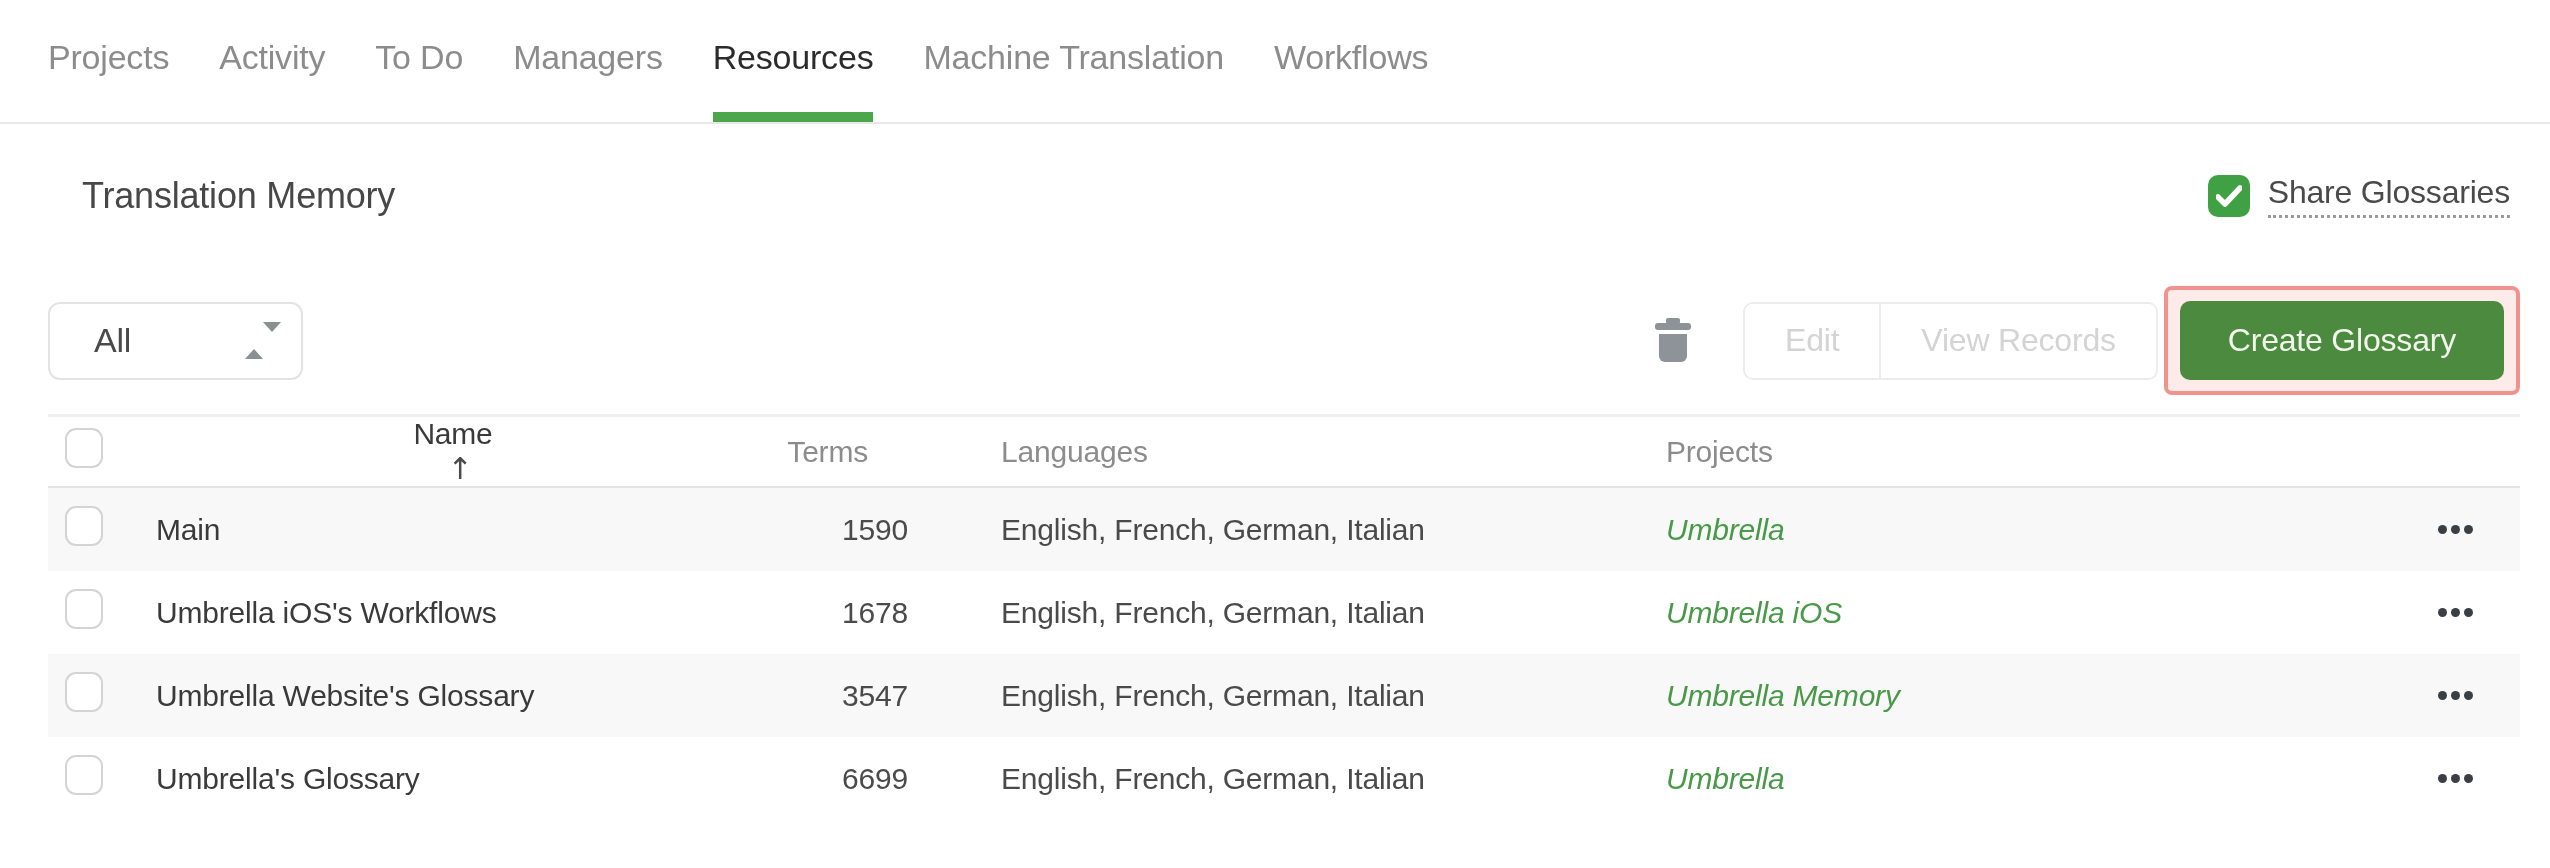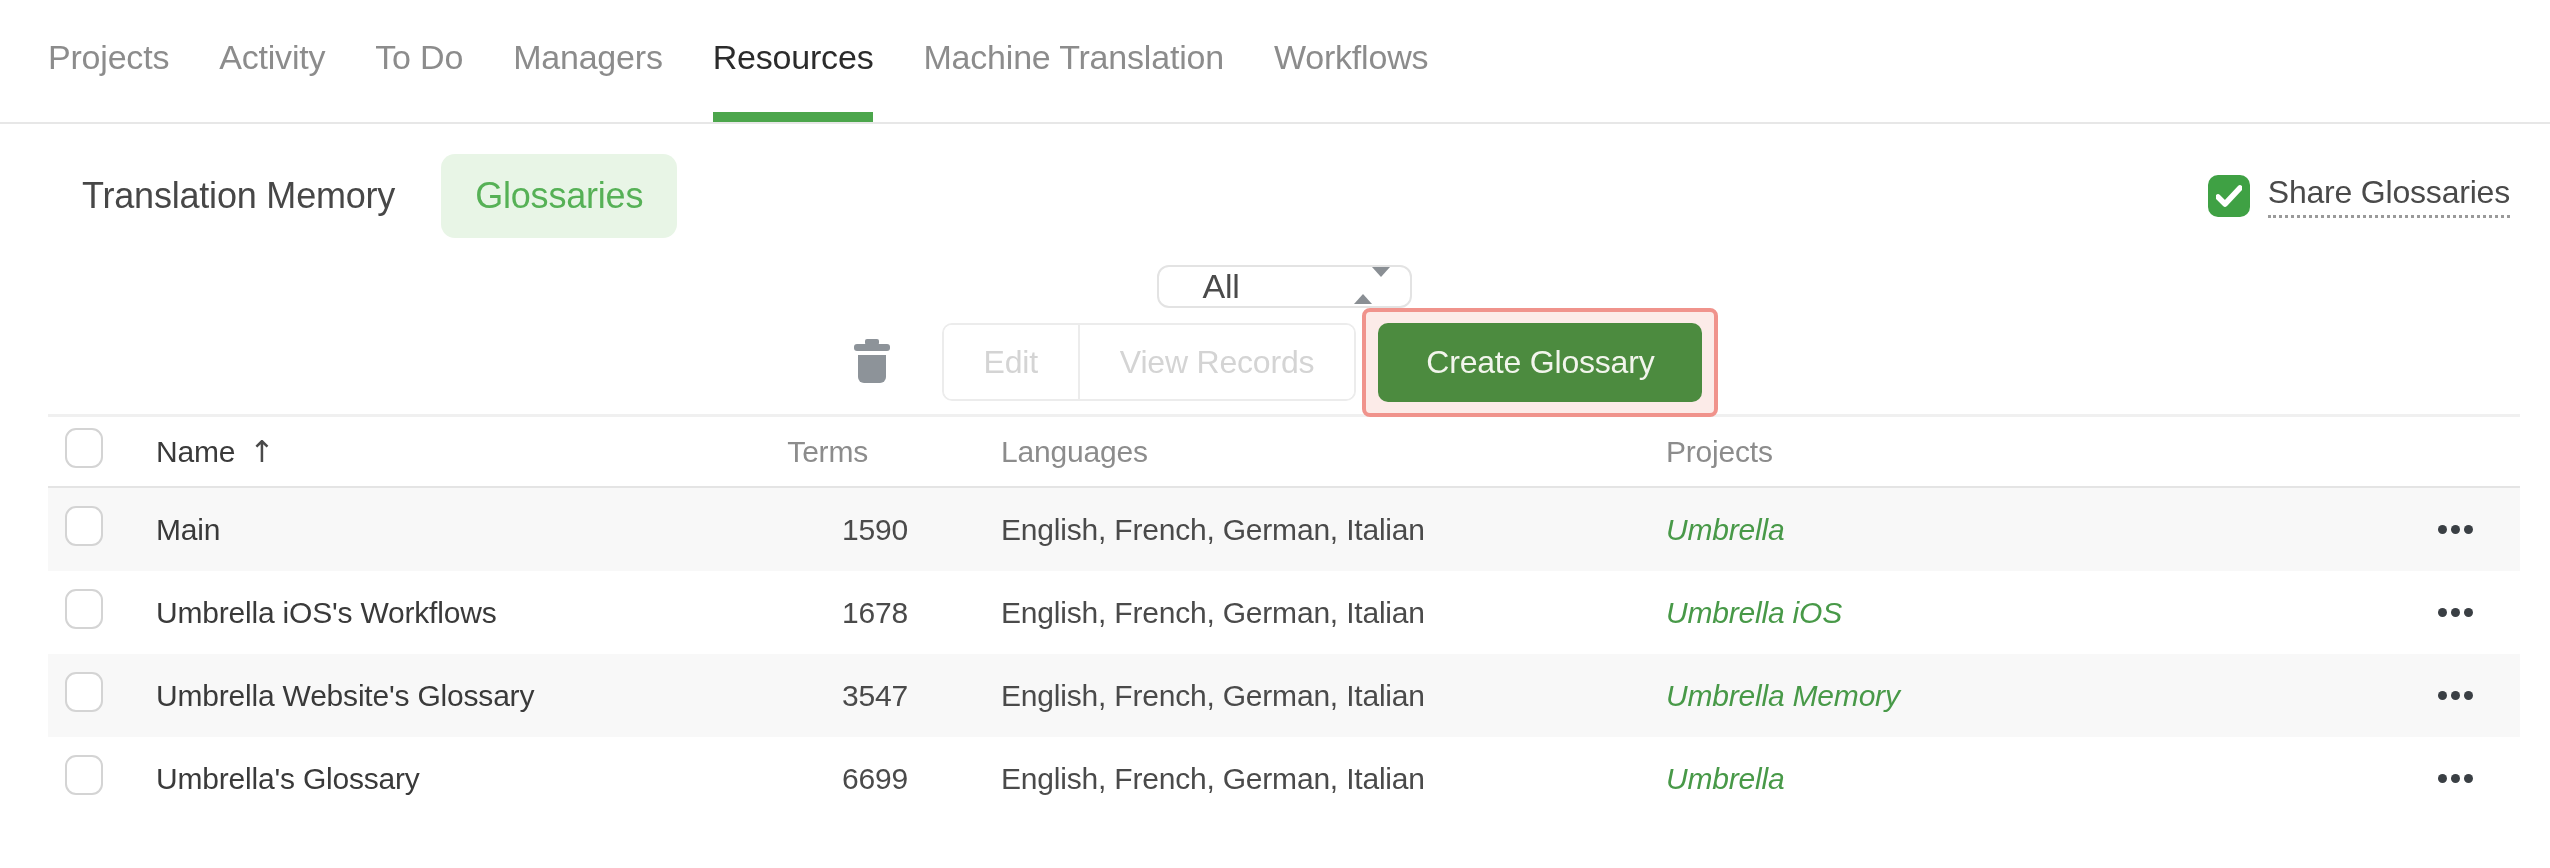--- a/index.html
+++ b/index.html
@@ -51,22 +51,22 @@
   .share-checkbox{
     width:42px;height:42px;border-radius:10px;background:var(--checkbox-green);
     display:flex;align-items:center;justify-content:center;flex:0 0 auto;
   }
   .share-label{
     margin-left:18px;font-size:32px;color:#4A4A4A;
     border-bottom:3px dotted #9A9A9A;padding-bottom:4px;white-space:nowrap;
   }
   
   .toolbar{
-    display:flex;align-items:center;justify-content:center;
-    margin:63px 30px 0 48px;height:79px;flex-direction:column;
+    display:flex;align-items:center;justify-content:space-between;
+    margin:63px 30px 0 48px;height:79px;
   }
   .filter-select{
     position:relative;width:255px;height:78px;
     border:2px solid #E3E3E3;border-radius:12px;background:#fff;
     display:flex;align-items:center;cursor:pointer;
   }
   .filter-select .value{font-size:34px;color:#4A4A4A;padding-left:44px;}
   .spinner{position:absolute;right:38px;top:50%;transform:translateY(-50%);width:18px;}
   .spinner .up,.spinner .down{width:0;height:0;border-left:9px solid transparent;border-right:9px solid transparent;margin:3px 0;}
   .spinner .up{border-bottom:10px solid #8A8F94;}
@@ -106,21 +106,21 @@
   .tbody-row{height:83px;}
   .tbody-row.striped{background:var(--stripe);}
   .cell{font-size:30px;color:var(--text-cell);overflow:hidden;white-space:nowrap;}
   .thead .cell{color:var(--text-gray);}
   .c-check{padding-left:17px;}
   .row-checkbox{
     width:38px;height:40px;border:2px solid #D4D4D4;border-radius:11px;background:#fff;
     display:inline-block;cursor:pointer;
   }
   .c-name .name-label{color:var(--text-dark);}
-  .thead .c-name{color:var(--text-dark);display:flex;align-items:center;cursor:pointer;}
+  .thead .c-name{color:var(--text-dark);display:flex;align-items:center;cursor:pointer;flex-direction:column;}
   .sort-arrow{font-family:"DejaVu Sans",sans-serif;font-size:30px;color:#4A4A4A;margin-left:14px;}
   .c-terms{text-align:right;}
   .thead .c-terms{padding-right:40px;}
   .c-langs{padding-left:93px;}
   .c-projects{padding-left:48px;}
   .project-link{color:var(--link-green);cursor:pointer;font-style:italic;}
   .c-actions{display:flex;justify-content:center;}
   .dots{
     width:9px;height:9px;border-radius:50%;background:#3A3F44;position:relative;display:inline-block;cursor:pointer;
   }
@@ -139,21 +139,20 @@
   <div class="tab">Activity</div>
   <div class="tab">To Do</div>
   <div class="tab">Managers</div>
   <div class="tab active">Resources</div>
   <div class="tab">Machine Translation</div>
   <div class="tab">Workflows</div>
 </nav>
 
 <div class="subnav">
   <div class="subtab plain">Translation Memory</div>
-  <div class="subtab pill">Glossaries</div>
   <div class="share">
     <span class="share-checkbox">
       <svg width="26" height="22" viewBox="0 0 26 22">
         <polyline points="2,12 9,19 24,3" fill="none" stroke="#ffffff" stroke-width="5.5" stroke-linecap="round" stroke-linejoin="round"></polyline>
       </svg>
     </span>
     <span class="share-label">Share Glossaries</span>
   </div>
 </div>
 

